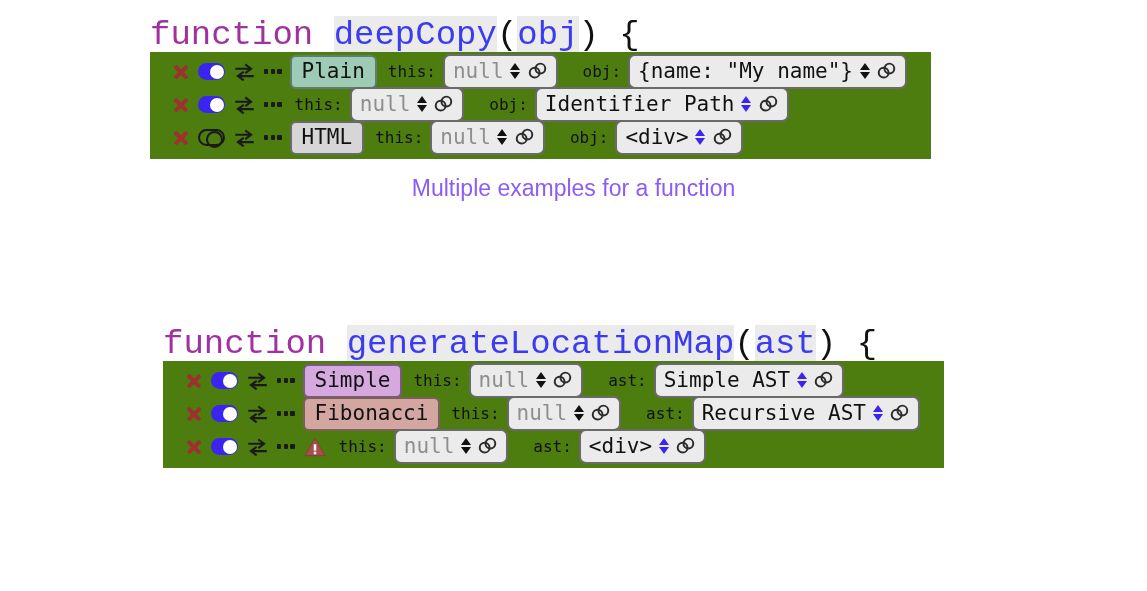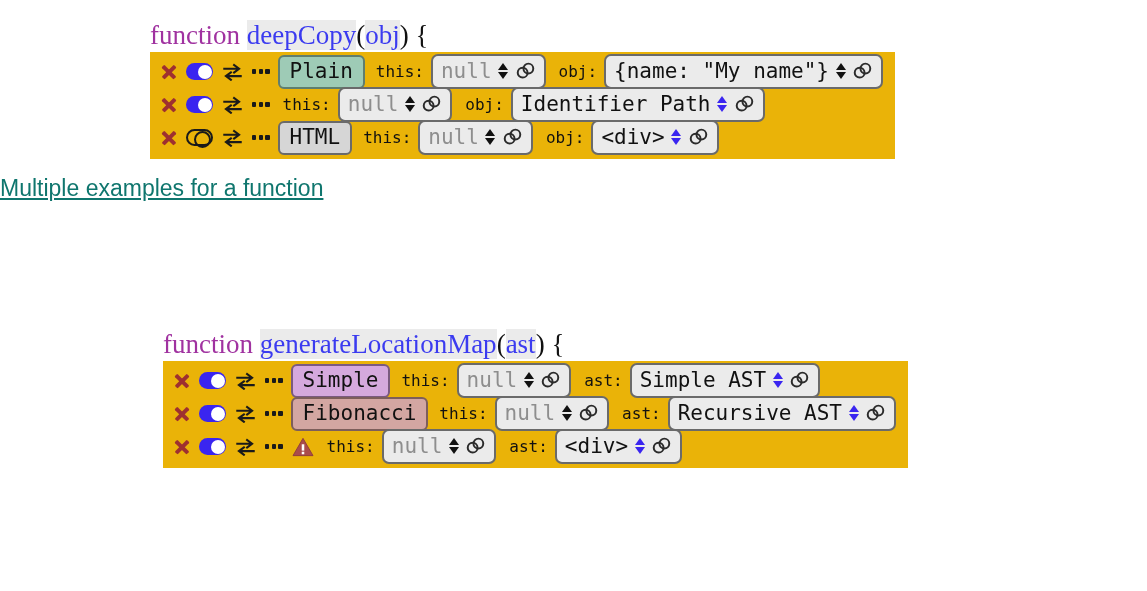--- a/index.html
+++ b/index.html
@@ -18,38 +18,38 @@
   .section { position: absolute; left: 0; top: 0; width: 100%; }
   #section-1 { top: 18px; }
   #section-2 { top: 327px; }
 
   .code-block {
     position: relative;
     padding-left: 22px;
   }
 
   .fn-line {
-    font-family: Liberation Serif, serif;
-    font-size: 27px;
+    font-family: Liberation Mono, monospace;
+    font-size: 34px;
     line-height: 34px;
     white-space: pre;
     display: inline-block;
     padding-left: 0;
   }
   .kw-function { color: #a032a0; }
   .fn-name { color: #3b3bf0; background: #ebebeb; }
   .punc { color: #111111; }
   .param { color: #3b3bf0; background: #ebebeb; }
   .brace { color: #111111; }
 
   
   .rows-panel {
-    background: #eab308;
+    background: #4d7c0f;
     display: inline-block;
-    padding: 3px 6px 5px 6px;
+    padding: 3px 6px 5px 18px;
     border-radius: 0px;
     position: relative;
   }
 
   .row {
     display: flex;
     align-items: center;
     height: 33px;
     white-space: nowrap;
   }
@@ -161,21 +161,21 @@
 
   
   .field {
     display: inline-flex;
     align-items: center;
     gap: 6px;
     border: 2px solid #6a6a6a;
     border-radius: 7px;
     background: #ebebeb;
     padding: 3px 8px 4px 8px;
-    margin-right: 6px;
+    margin-right: 18px;
   }
   .field .val {
     font-family: "DejaVu Sans Mono", "Liberation Mono", monospace;
     font-size: 21px;
     line-height: 1.15;
     color: #111111;
     white-space: pre;
   }
   .field .val.muted { color: #8e8e8e; }
 
@@ -194,26 +194,25 @@
     border-right: 5.5px solid transparent;
   }
   .spinner i.up { border-bottom: 7px solid #111111; }
   .spinner i.dn { border-top: 7px solid #111111; }
   .spinner.blue i.up { border-bottom-color: #3a25f0; }
   .spinner.blue i.dn { border-top-color: #3a25f0; }
 
   .ico-link { display: inline-block; width: 21px; height: 18px; }
 
   .caption {
-    text-align: left;
+    text-align: center;
     font-family: "Liberation Sans", sans-serif;
     font-size: 23px;
-    color: #0f766e;
+    color: #8b5cf6;
     margin-top: 16px;
-    text-decoration: underline;
   }
   #section-2 .caption { margin-top: 19px; }
 
   .indent-1 { padding-left: 150px; }
   .indent-2 { padding-left: 163px; }
 </style>
 </head>
 <body>
 
 <div class="section" id="section-1">

